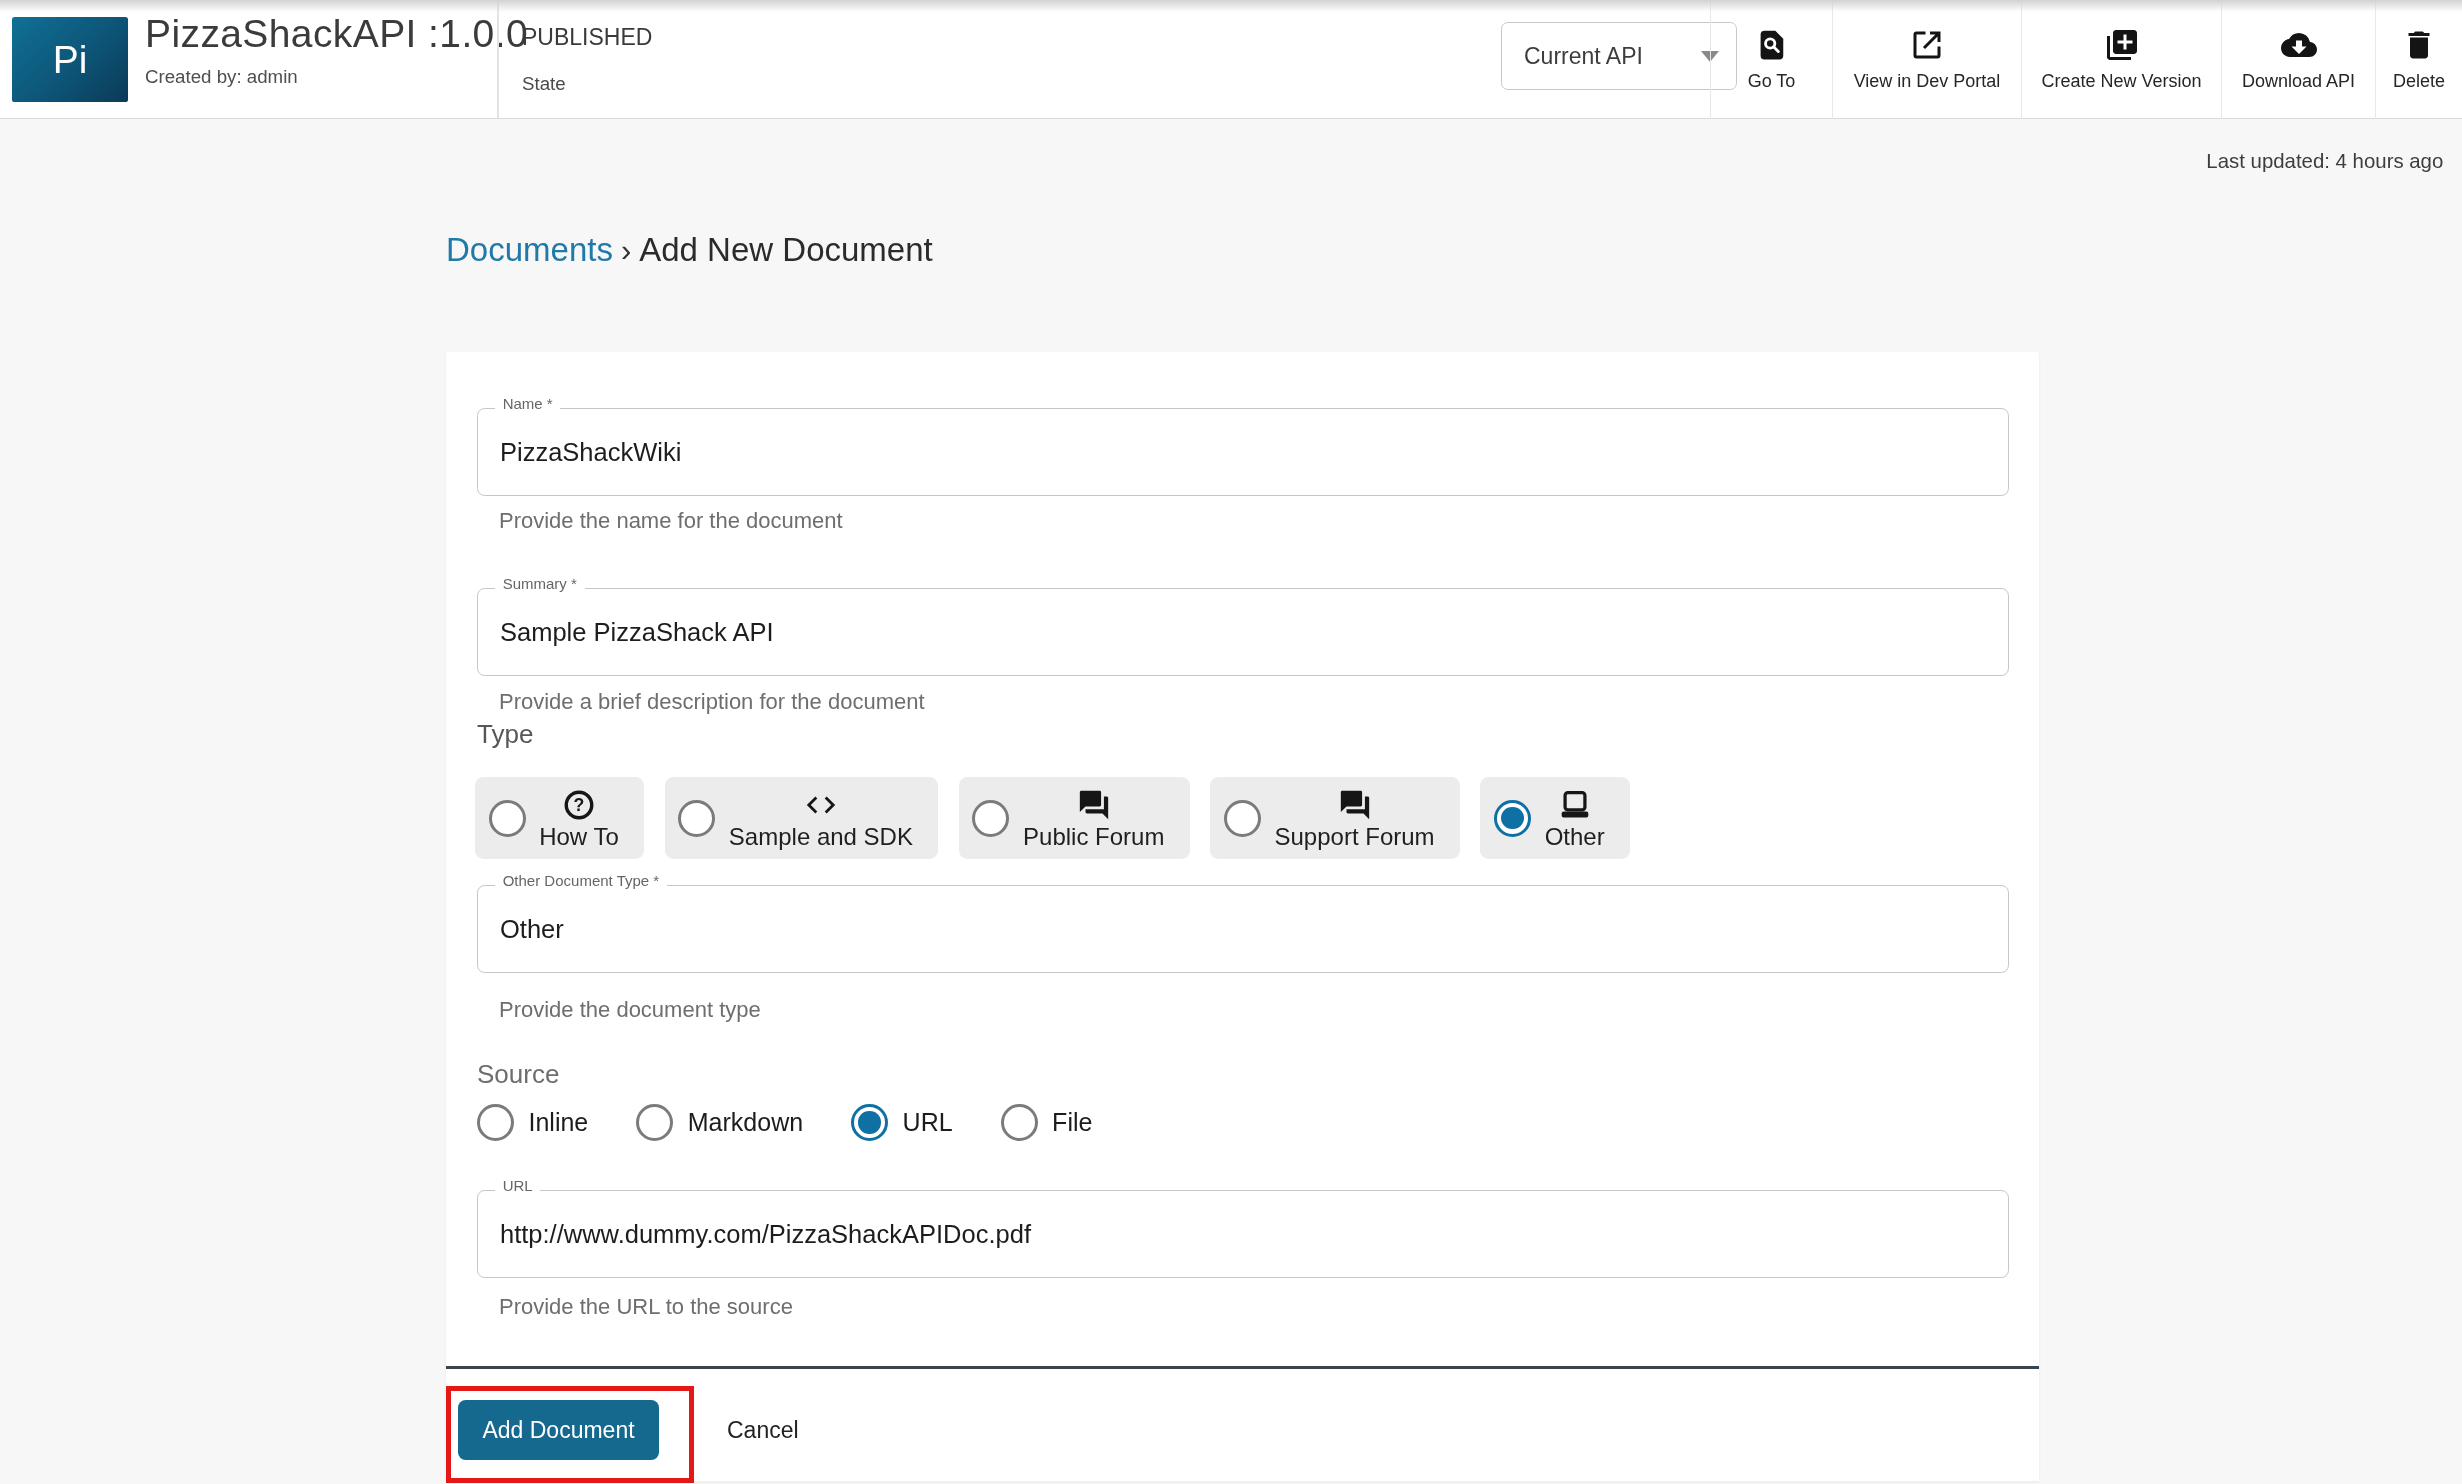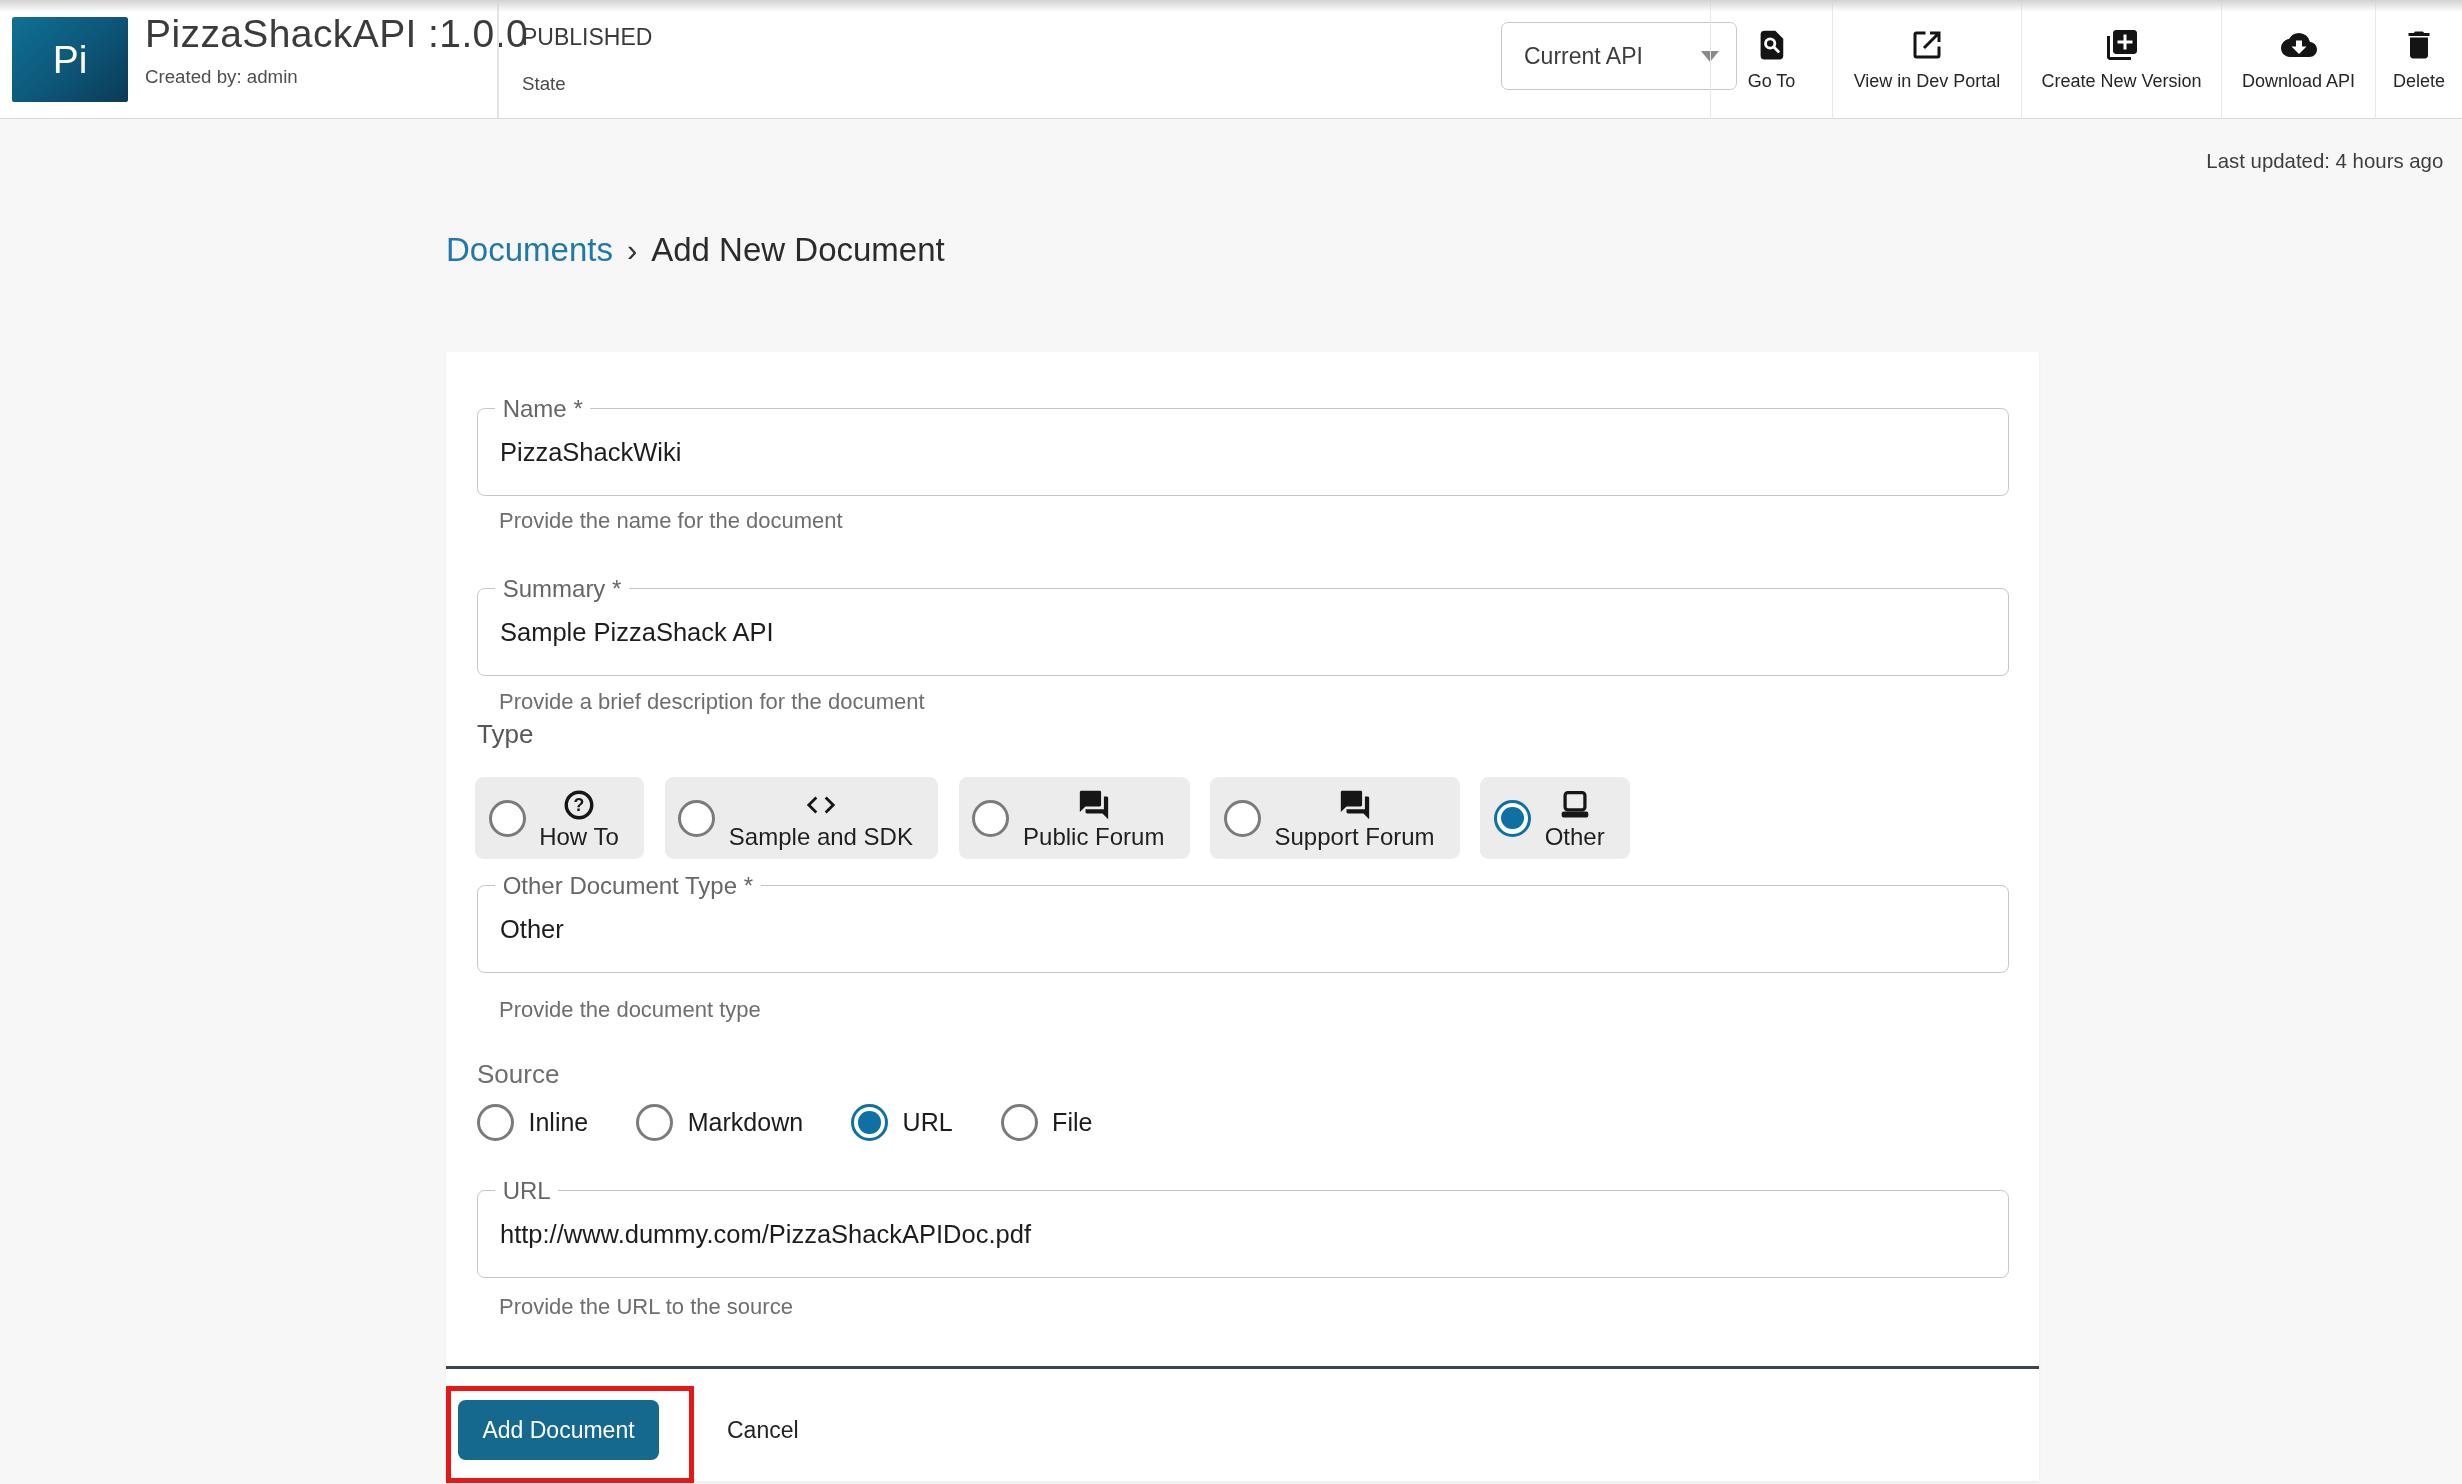--- a/index.html
+++ b/index.html
@@ -30,33 +30,33 @@
   .hdr-actions { position:absolute; right:0; top:0; height:119px; display:flex; }
   .hdr-action { border-left:1.7px solid #e8e8e8; display:flex; flex-direction:column;
                 align-items:center; justify-content:center; gap:8.5px; cursor:pointer; }
   .hdr-action svg { width:36px; height:36px; }
   .hdr-action .a-label { font-size:18px; color:#262626; white-space:nowrap; }
   .w-goto{width:122px;} .w-devportal{width:189px;} .w-newver{width:200px;} .w-download{width:154px;} .w-delete{width:87px;}
 
   .last-updated { position:absolute; right:18.7px; top:150px; font-size:20.4px; color:#3d3d3d; }
 
   
-  .breadcrumb { position:absolute; left:446px; top:231px; display:flex; align-items:baseline; gap:14px; }
+  .breadcrumb { position:absolute; left:446px; top:231px; display:flex; align-items:baseline; gap:8px; }
   .bc-link { font-size:33px; color:#2079a8; cursor:pointer; }
   .bc-sep { font-size:31px; color:#333; }
   .bc-current { font-size:33px; color:#2b2b2b; font-weight:500; }
 
   
   .card { position:absolute; left:446px; top:352px; width:1593px; height:1129px; background:#fff;
           box-shadow:0 0.9px 2.6px rgba(0,0,0,0.06); }
 
   .field { position:absolute; left:31px; width:1532px; height:88px; border:1.7px solid #c6c6c6;
            border-radius:7.7px; background:#fff; }
   .field .flabel { position:absolute; top:-13.6px; left:17px; background:#fff; padding:0 7.7px;
-                   font-size:24px; color:#666; white-space:nowrap; }
+                   font-size:15px; color:#666; white-space:nowrap; }
   .field input { width:100%; height:100%; border:0; outline:none; background:transparent;
                  font-family:"Liberation Sans", sans-serif; font-size:25.5px; color:#1d1d1d;
                  padding:0 20.4px 0 22px; border-radius:7.7px; }
   .helper { position:absolute; left:53px; font-size:22px; color:#6e6e6e; }
 
   .f-name    { top:56px; }   .h-name    { top:156px; }
   .f-summary { top:236px; }  .h-summary { top:337px; }
   .f-othertype { top:533px; } .h-othertype { top:645px; }
   .f-url     { top:838px; }  .h-url     { top:942px; }
 

